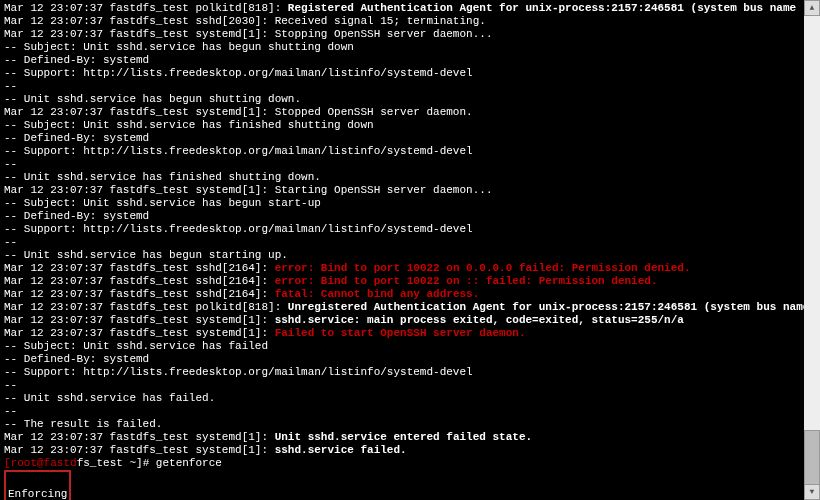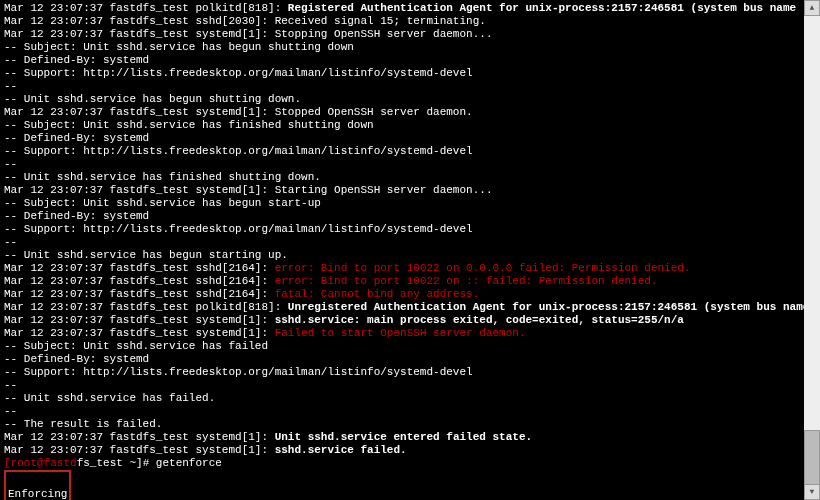--- a/index.html
+++ b/index.html
@@ -1,20 +1,20 @@
 <!DOCTYPE html>
 <html><head>
 <meta charset="utf-8">
 <style>
   html,body{margin:0;padding:0;background:#000;color:#fff;font-family:Consolas,"Courier New",monospace;font-size:11px;line-height:13px;width:820px;height:500px;overflow:hidden}
   .terminal{padding:2px 4px;white-space:pre}
   .line{display:block}
   .bold{font-weight:700}
   .red{color:#c00}
-  .redb{color:#c00;font-weight:400}
+  .redb{color:#c00;font-weight:700}
   .cursor{display:inline-block;width:7px;height:12px;background:#0f0;vertical-align:middle}
   .box{border:2px solid #b22;padding:16px 2px;display:inline-block}
   .scrollbar{position:absolute;right:0;top:0;width:16px;height:500px;background:#eee}
   .scroll-thumb{position:absolute;right:0;bottom:0;width:16px;height:70px;background:#bbb;border:1px solid #999;box-sizing:border-box}
   .scroll-cap{position:absolute;right:0;width:16px;height:16px;background:#ddd;border:1px solid #999;box-sizing:border-box;font-size:8px;line-height:14px;text-align:center;color:#555}
   .scroll-cap.top{top:0}
   .scroll-cap.bot{bottom:0}
 </style>
 </head>
 <body>

